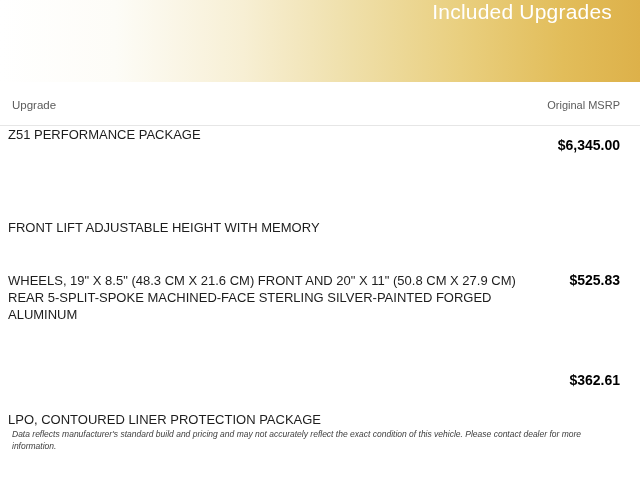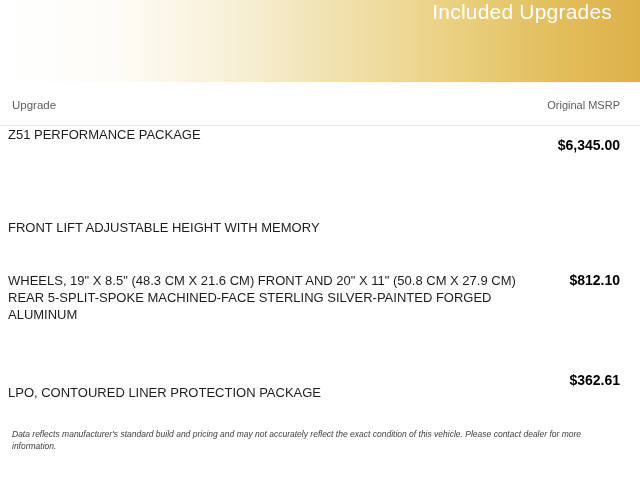--- a/index.html
+++ b/index.html
@@ -90,21 +90,21 @@
     text-align: right;
     white-space: nowrap;
   }
   .row.r1 { min-height: 72px; }
   .row.r1 .price { transform: translateY(11px); }
   .row.r2 { min-height: 74px; }
   .row.r2 .name { transform: translateY(-8px); margin-top: 29px; }
   .row.r2 .price { transform: translateY(8px); }
   .row.r3 { min-height: 104px; }
   .row.r4 { min-height: 62px; }
-  .row.r4 .name { transform: translateY(8px); }
+  .row.r4 .name { transform: translateY(8px); margin-top: 27px; }
   .row.r4 .price { transform: translateY(-4px); }
 
   
   .footer {
     position: absolute;
     left: 0;
     right: 0;
     bottom: 28px;
     padding: 0 14px 0 12px;
   }
@@ -135,21 +135,21 @@
       <div class="name">Z51 PERFORMANCE PACKAGE</div>
       <div class="price">$6,345.00</div>
     </div>
 
     <div class="row r2">
       <div class="name">FRONT LIFT ADJUSTABLE HEIGHT WITH MEMORY</div>
     </div>
 
     <div class="row r3">
       <div class="name">WHEELS, 19" X 8.5" (48.3 CM X 21.6 CM) FRONT AND 20" X 11" (50.8 CM X 27.9 CM) REAR 5-SPLIT-SPOKE MACHINED-FACE STERLING SILVER-PAINTED FORGED ALUMINUM</div>
-      <div class="price">$812.10</div>
+      <div class="price">$525.83</div>
     </div>
 
     <div class="row r4">
       <div class="name">LPO, CONTOURED LINER PROTECTION PACKAGE</div>
       <div class="price">$362.61</div>
     </div>
 
   </div>
 
   <div class="footer">

